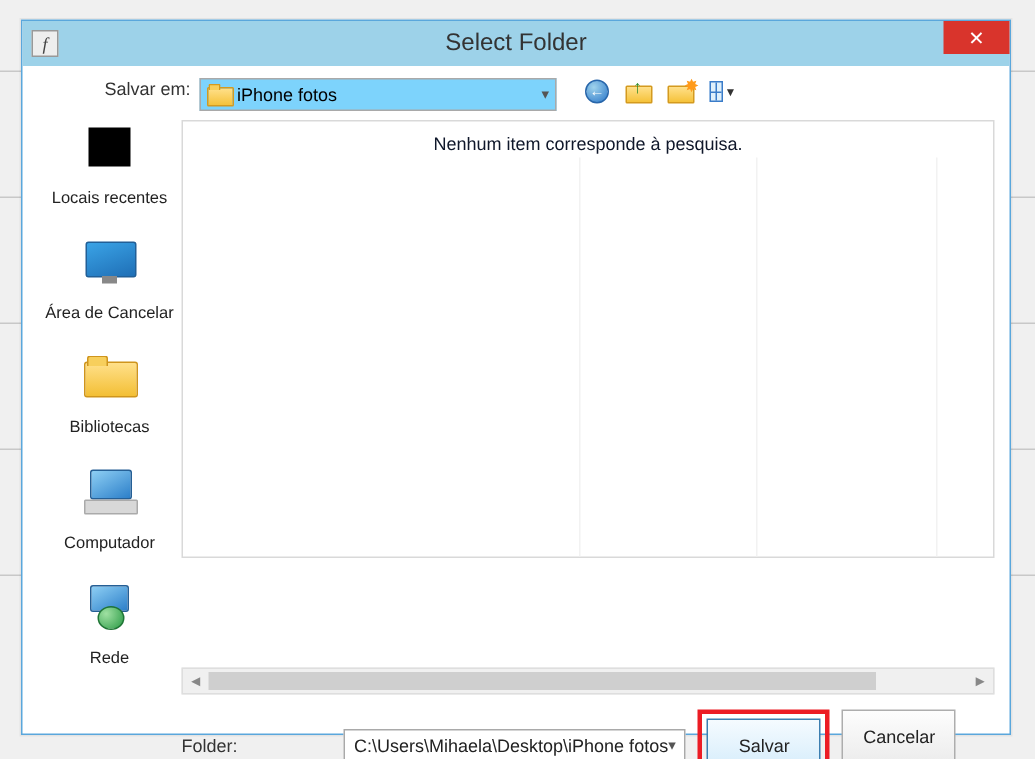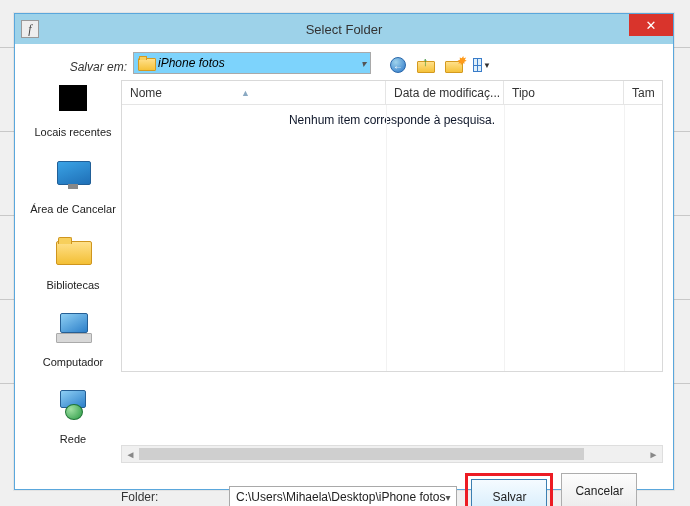--- a/index.html
+++ b/index.html
@@ -34,41 +34,40 @@
     width: 18px; height: 18px;
     margin-left: 6px;
     background: #eee;
     border: 1px solid #999;
     display:inline-flex; align-items:center; justify-content:center;
     font-style: italic; font-family: serif; color:#444;
     font-size: 12px;
   }
   .titlebar .title {
     position:absolute; left:0; right:0; text-align:center;
-    font-size: 13px; color:#333;
+    font-size: 16px; color:#333;
     pointer-events:none;
   }
   .titlebar .close {
     position:absolute; right:0; top:0;
     width: 44px; height: 22px;
     background: #d9342c;
     color: #fff;
     display:flex; align-items:center; justify-content:center;
     font-size: 13px;
     cursor: pointer;
   }
   .dialog-body {
     padding: 8px 10px 10px 10px;
   }
   .row-savein {
-    display:flex; align-items:flex-end;
+    display:flex; align-items:flex-start;
     gap: 6px;
     margin-left: 32px;
     margin-bottom: 6px;
-    font-style: italic;
   }
   .row-savein .lbl { width: 70px; text-align:right; color:#333; }
   .combo {
     border:1px solid #a9a9a9;
     height: 22px;
     background:#7dd3fc;
     display:flex; align-items:center;
     padding: 0 4px;
     gap:4px;
     flex: 0 0 238px;
@@ -314,29 +313,20 @@
         </div>
         <div class="place">
           <div class="picon">
               <div class="pi-net"></div>
             </div>
           <div class="plabel">Rede</div>
         </div>
       </div>
 
       <div class="listarea">
-        <div class="cols">
-          <div class="col col0">
-            <span>Nome</span>
-            <span class="sort-arr">▲</span>
-          </div>
-          <div class="col col1">Data de modificaç...</div>
-          <div class="col col2">Tipo</div>
-          <div class="col col3">Tam</div>
-        </div>
         <div class="list-sep sep1"></div>
         <div class="list-sep sep2"></div>
         <div class="list-sep sep3"></div>
         <div class="empty-msg">Nenhum item corresponde à pesquisa.</div>
       </div>
     </div>
 
     <div class="hscroll">
       <div class="btn">◄</div>
       <div class="track">

